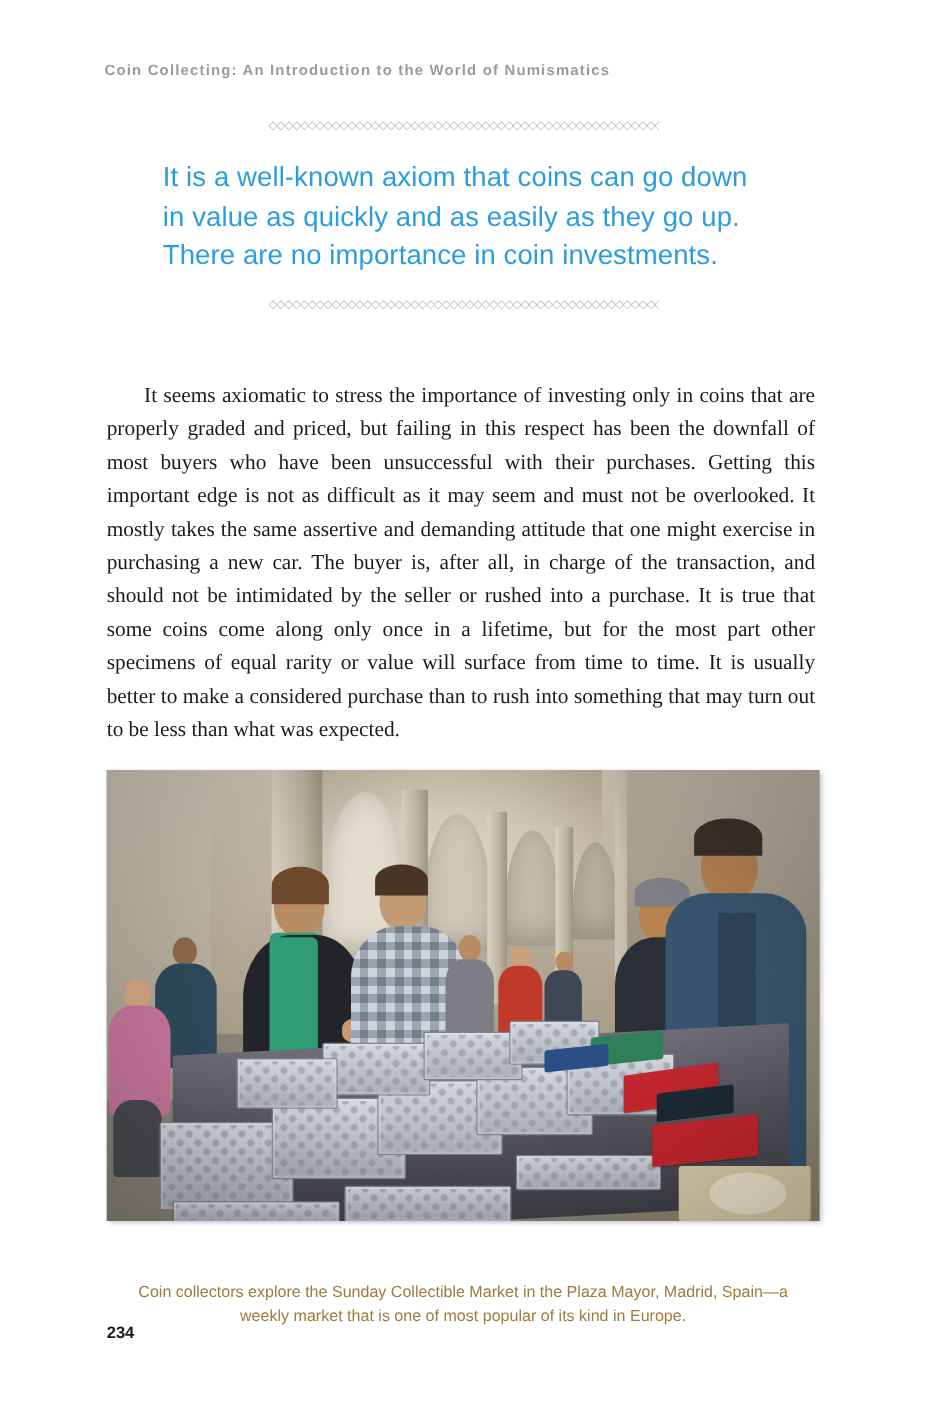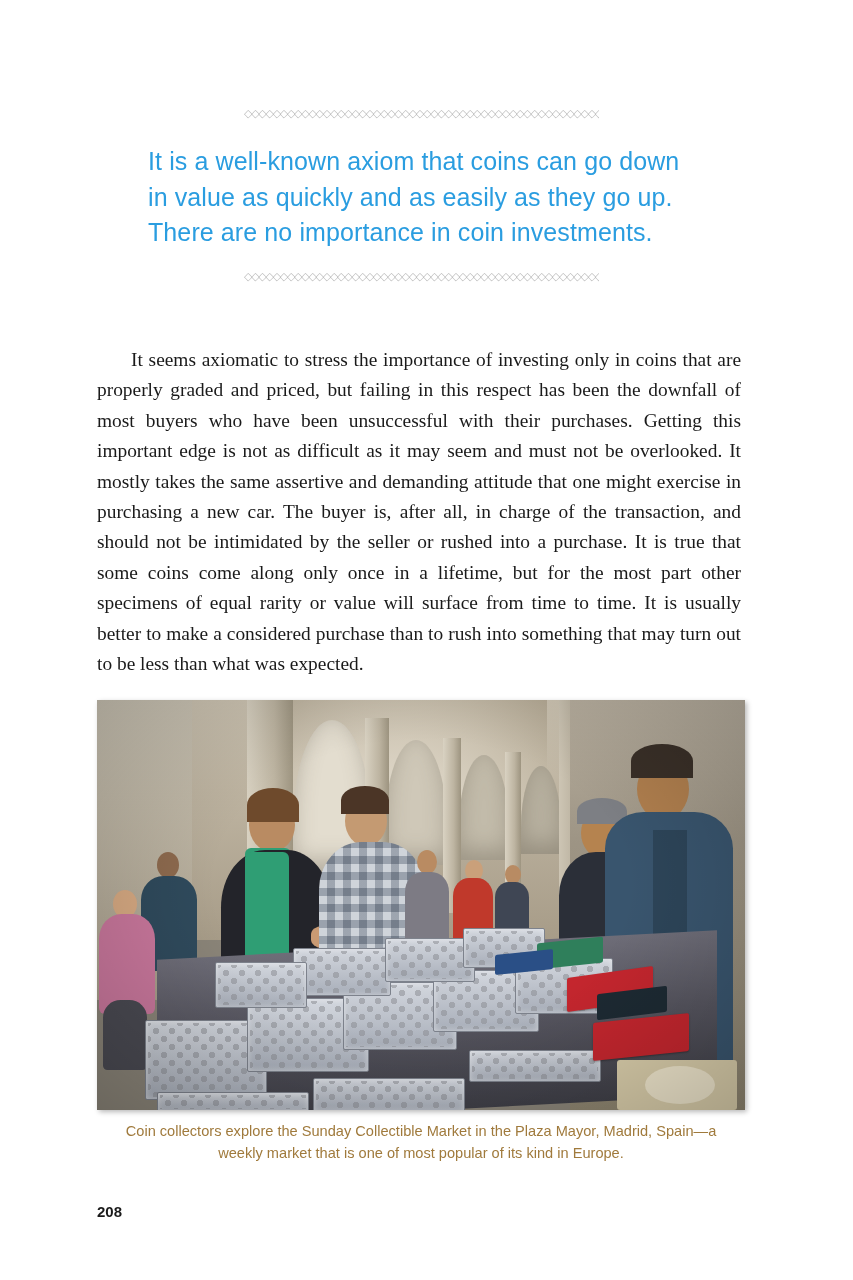--- a/index.html
+++ b/index.html
@@ -93,20 +93,21 @@
     box-shadow: 2px 2px 5px rgba(0,0,0,0.28);
   }
   .caption {
     font-family: "Liberation Sans", sans-serif;
     font-size: 14.6px;
     line-height: 22px;
     color: #a07a3c;
     text-align: center;
     padding: 10px 22px 0 22px;
     width: 604px;
+    margin-top: 44px;
   }
   .folio {
     position: absolute;
     left: 97px;
     top: 1203px;
     font-family: "Liberation Sans", sans-serif;
     font-size: 15px;
     font-weight: bold;
     color: #1a1a1a;
   }
@@ -174,20 +175,21 @@
   .vignette {
     position:absolute; inset:0;
     background: radial-gradient(ellipse at 50% 45%, rgba(0,0,0,0) 45%, rgba(0,0,0,0.22) 100%);
   }
 </style>
 </head>
 <body>
 
 <div class="page">
 
+  <div class="running-head">Coin Collecting: An Introduction to the World of Numismatics</div>
 
   <div class="pullquote-wrap">
     <div class="diamond-rule">◇◇◇◇◇◇◇◇◇◇◇◇◇◇◇◇◇◇◇◇◇◇◇◇◇◇◇◇◇◇◇◇◇◇◇◇◇◇◇◇◇◇◇◇◇◇◇◇◇◇◇◇◇◇◇◇◇◇◇◇◇◇◇◇◇◇◇◇◇◇◇◇◇◇◇◇◇◇◇◇</div>
     <div class="pullquote">It is a well-known axiom that coins can go down in value as quickly and as easily as they go up. There are no importance in coin investments.</div>
     <div class="diamond-rule bottom">◇◇◇◇◇◇◇◇◇◇◇◇◇◇◇◇◇◇◇◇◇◇◇◇◇◇◇◇◇◇◇◇◇◇◇◇◇◇◇◇◇◇◇◇◇◇◇◇◇◇◇◇◇◇◇◇◇◇◇◇◇◇◇◇◇◇◇◇◇◇◇◇◇◇◇◇◇◇◇◇</div>
   </div>
 
   <div class="body-text">It seems axiomatic to stress the importance of investing only in coins that are properly graded and priced, but failing in this respect has been the downfall of most buyers who have been unsuccessful with their purchases. Getting this important edge is not as difficult as it may seem and must not be overlooked. It mostly takes the same assertive and demanding attitude that one might exercise in purchasing a new car. The buyer is, after all, in charge of the transaction, and should not be intimidated by the seller or rushed into a purchase. It is true that some coins come along only once in a lifetime, but for the most part other specimens of equal rarity or value will surface from time to time. It is usually better to make a considered purchase than to rush into something that may turn out to be less than what was expected.</div>
 
   <div class="figure">
@@ -267,14 +269,14 @@
       <div class="red-flyer" style="left:496px;top:318px;width:96px;height:38px;transform:skewY(-6deg);"></div>
       <div style="position:absolute;left:500px;top:290px;width:70px;height:26px;background:#1d2a33;border-radius:2px;transform:skewY(-7deg);"></div>
       <div style="position:absolute;left:520px;top:360px;width:120px;height:50px;background:#d9cdaa;border-radius:3px;"></div>
       <div style="position:absolute;left:548px;top:366px;width:70px;height:38px;background:#efe6cc;border-radius:50%;"></div>
 
       <div class="vignette"></div>
     </div>
     <div class="caption">Coin collectors explore the Sunday Collectible Market in the Plaza Mayor, Madrid, Spain—a weekly market that is one of most popular of its kind in Europe.</div>
   </div>
 
-  <div class="folio">208</div>
+  <div class="folio">234</div>
 </div>
 
 </body></html>

